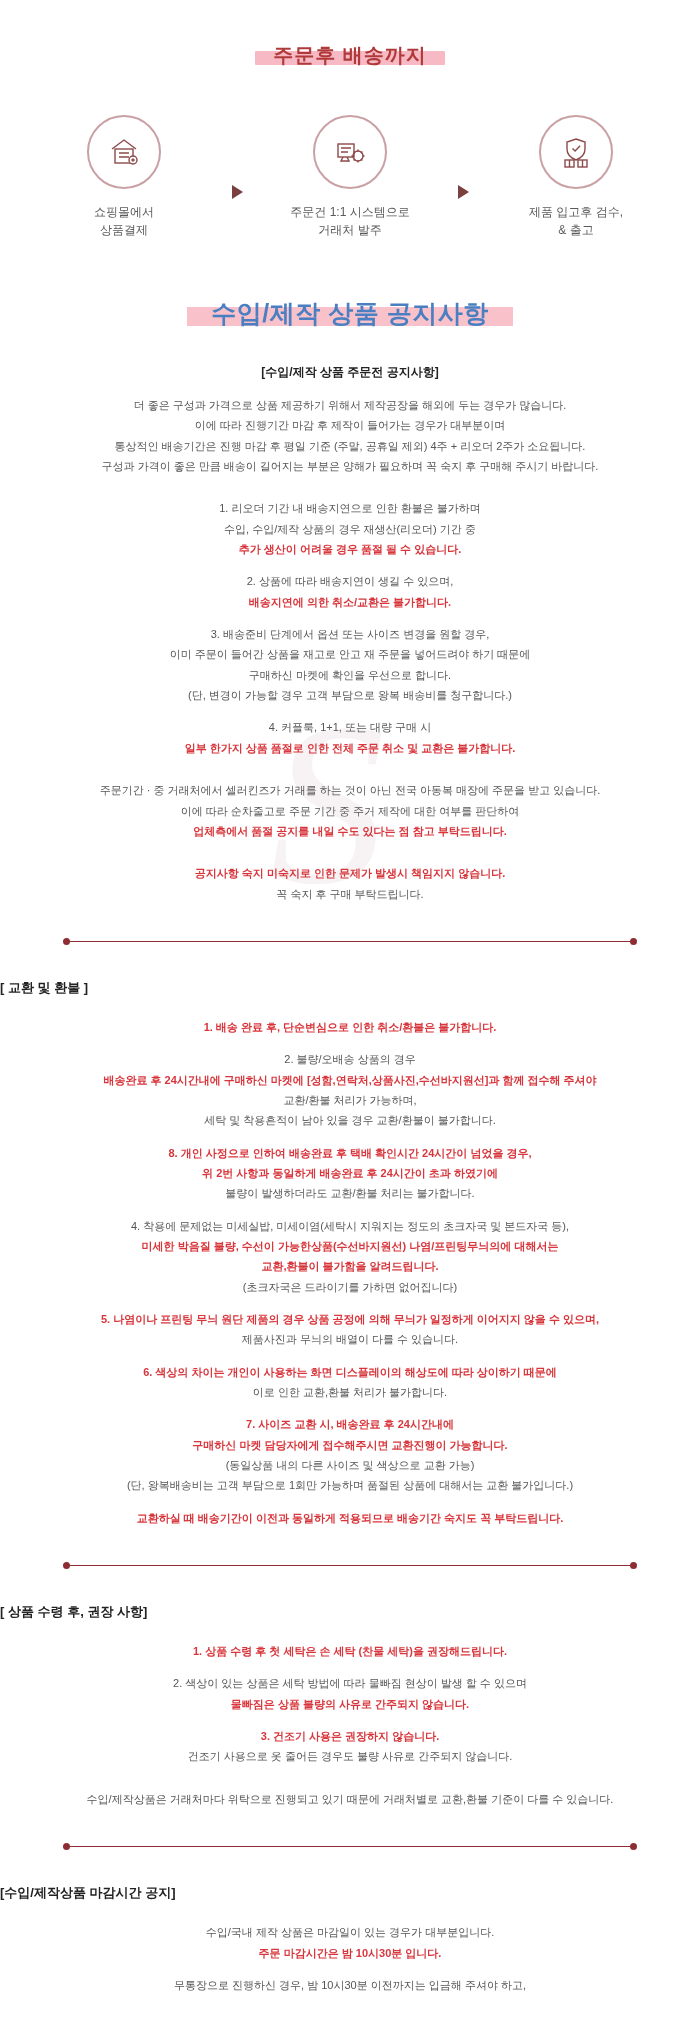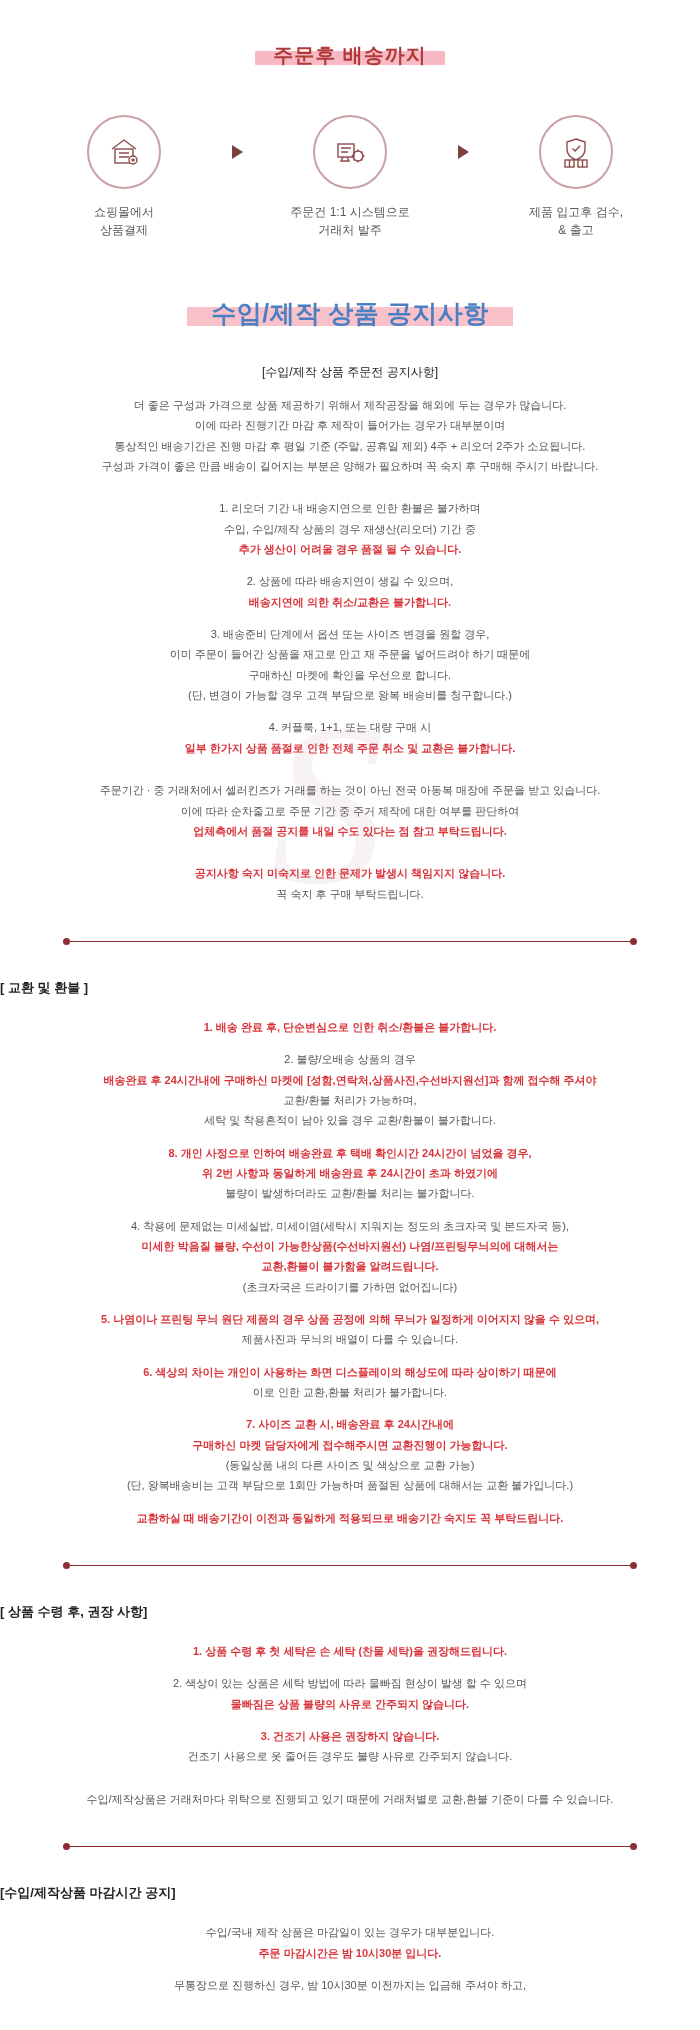--- a/index.html
+++ b/index.html
@@ -66,21 +66,21 @@
     color: #b03a3a;
     padding: 0 12px;
     font-family: "Liberation Sans", sans-serif;
   }
 
   
   .steps {
     margin-top: 46px;
     display: flex;
     justify-content: center;
-    align-items: flex-start;
+    align-items: center;
     gap: 16px;
   }
   .step {
     width: 150px;
     text-align: center;
   }
   .circle {
     width: 74px; height: 74px;
     border: 2px solid #c9a0a4;
     border-radius: 50%;
@@ -132,21 +132,21 @@
     font-weight: bold;
     color: #4a7fc1;
     padding: 0 10px;
     letter-spacing: 0.5px;
   }
 
   
   .block { text-align: center; }
   .block .head {
     font-size: 12px;
-    font-weight: normal;
+    font-weight: bold;
     color: #222;
     margin-bottom: 14px;
   }
   .line {
     font-size: 11px;
     line-height: 1.85;
     color: #555;
   }
   .line.red { color: #d8363c; font-weight: bold; }
   .gap-s { height: 12px; }

